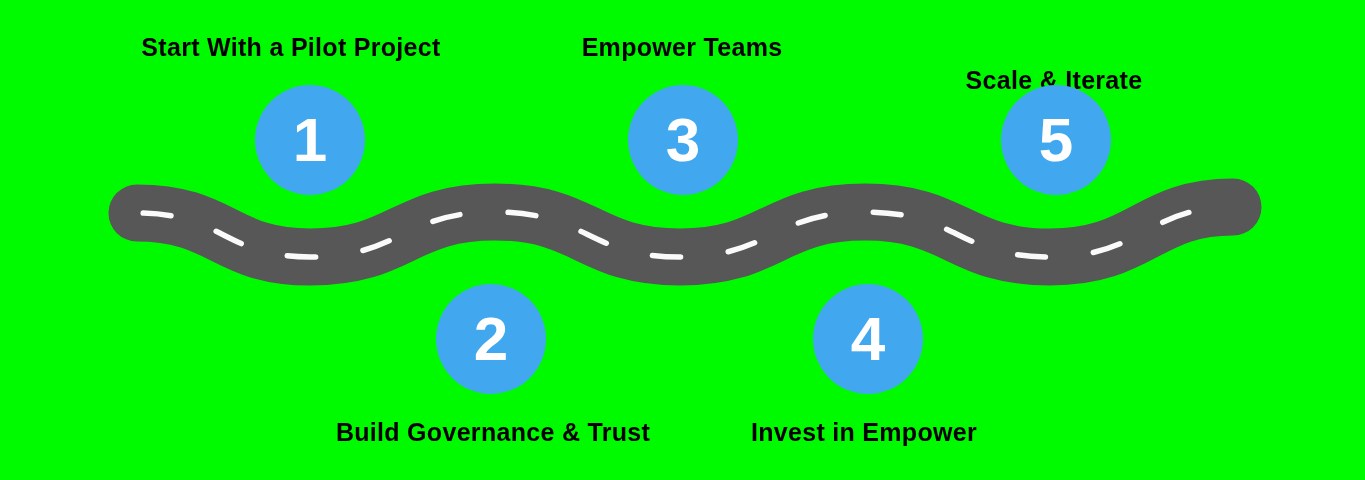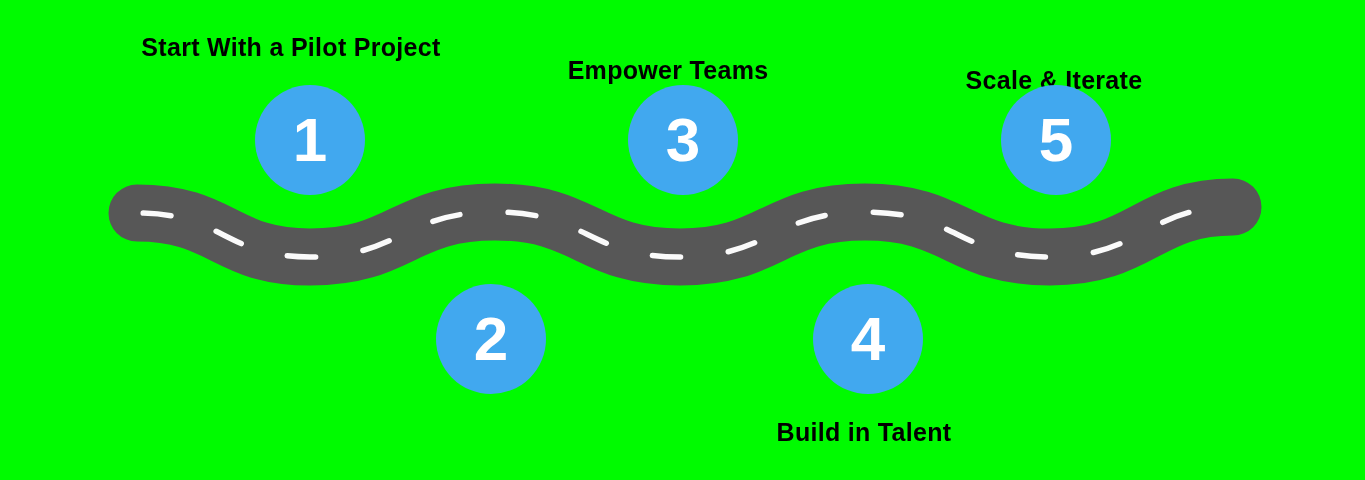--- a/index.html
+++ b/index.html
@@ -43,21 +43,21 @@
   }
   .step-number {
     font-size: 62px;
     font-weight: 700;
     color: var(--marker-number, #ffffff);
     line-height: 1;
   }
   
   .l1 { left: 291px;  top: 33px; }
   .l2 { left: 493px;  top: 418px; }
-  .l3 { left: 668px;  top: 33px; margin-top: 23px; }
+  .l3 { left: 682px;  top: 33px; }
   .l4 { left: 864px;  top: 418px; }
   .l5 { left: 1054px; top: 33px; margin-top: 33px; }
   
   .c1 { left: 255px;  top: 85px; }
   .c2 { left: 436px;  top: 284px; }
   .c3 { left: 628px;  top: 85px; }
   .c4 { left: 813px;  top: 284px; }
   .c5 { left: 1001px; top: 85px; }
 </style>
 </head>
@@ -83,29 +83,30 @@
   </svg>
 
   <div class="step-label l1">Start With a Pilot Project</div>
   <div class="step-circle c1">
     <span class="step-number">1</span>
   </div>
 
   <div class="step-circle c2">
     <span class="step-number">2</span>
   </div>
+  <div class="step-label l2">Build Governance &amp; Trust</div>
 
   <div class="step-label l3">Empower Teams</div>
   <div class="step-circle c3">
     <span class="step-number">3</span>
   </div>
 
   <div class="step-circle c4">
     <span class="step-number">4</span>
   </div>
-  <div class="step-label l4">Build in Talent</div>
+  <div class="step-label l4">Invest in Empower</div>
 
   <div class="step-label l5">Scale &amp; Iterate</div>
   <div class="step-circle c5">
     <span class="step-number">5</span>
   </div>
 
 </div>
 
 </body></html>

